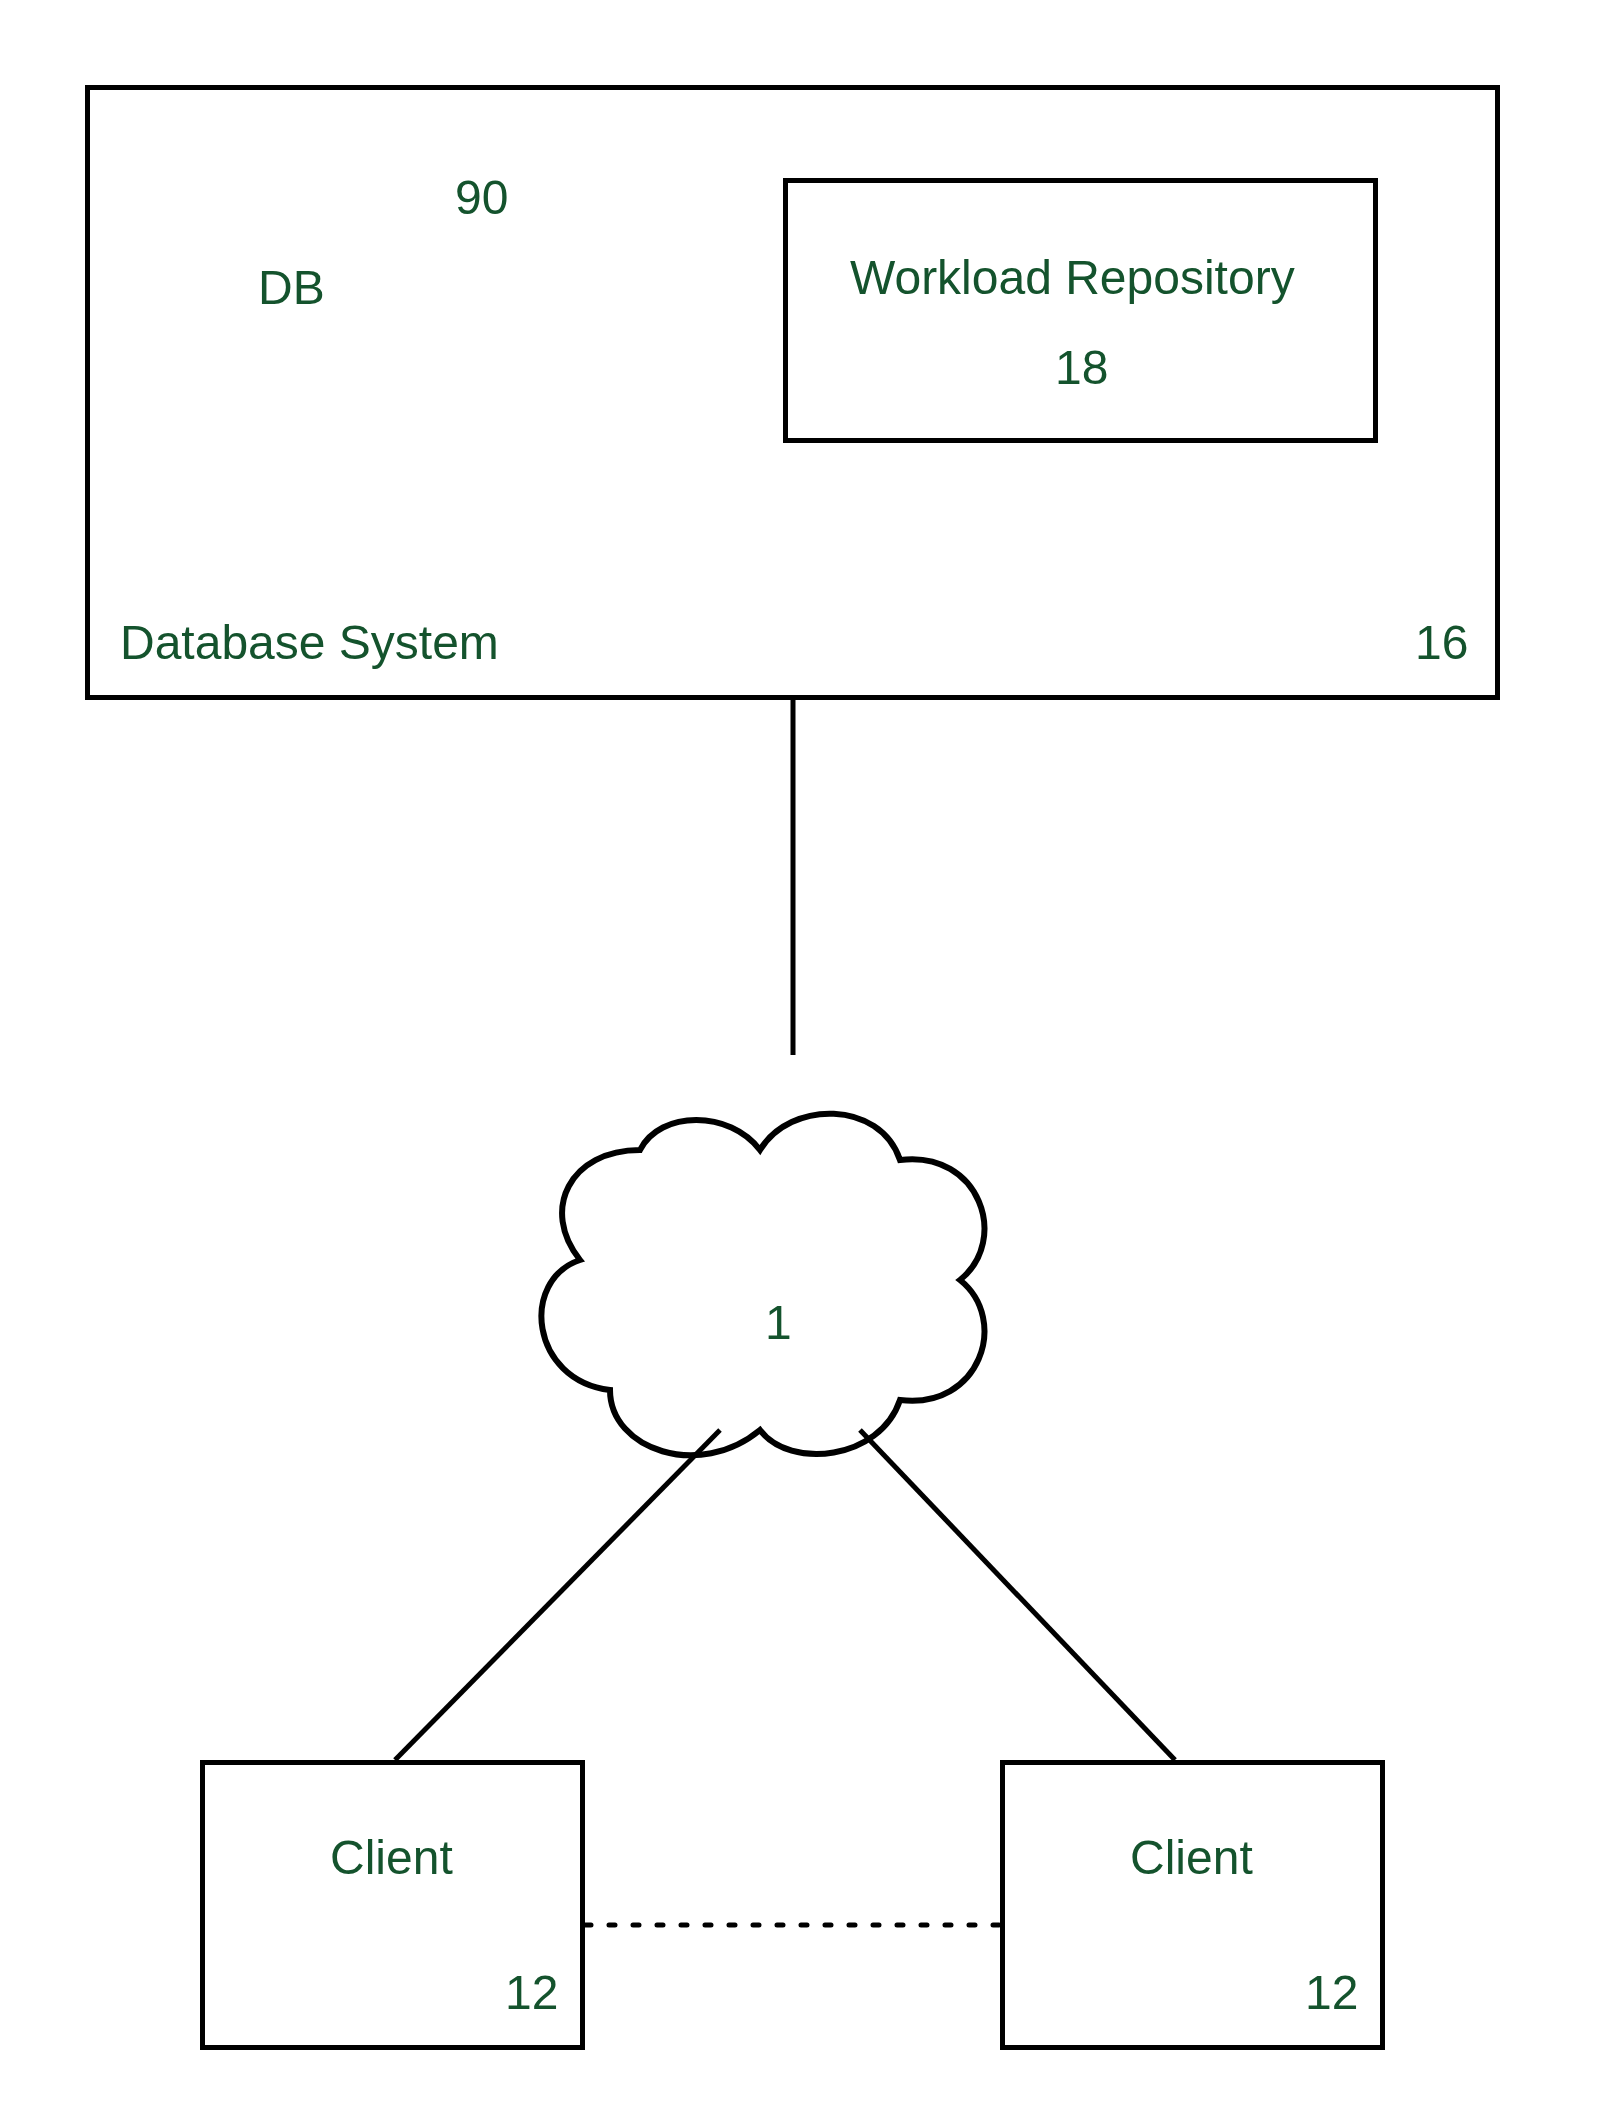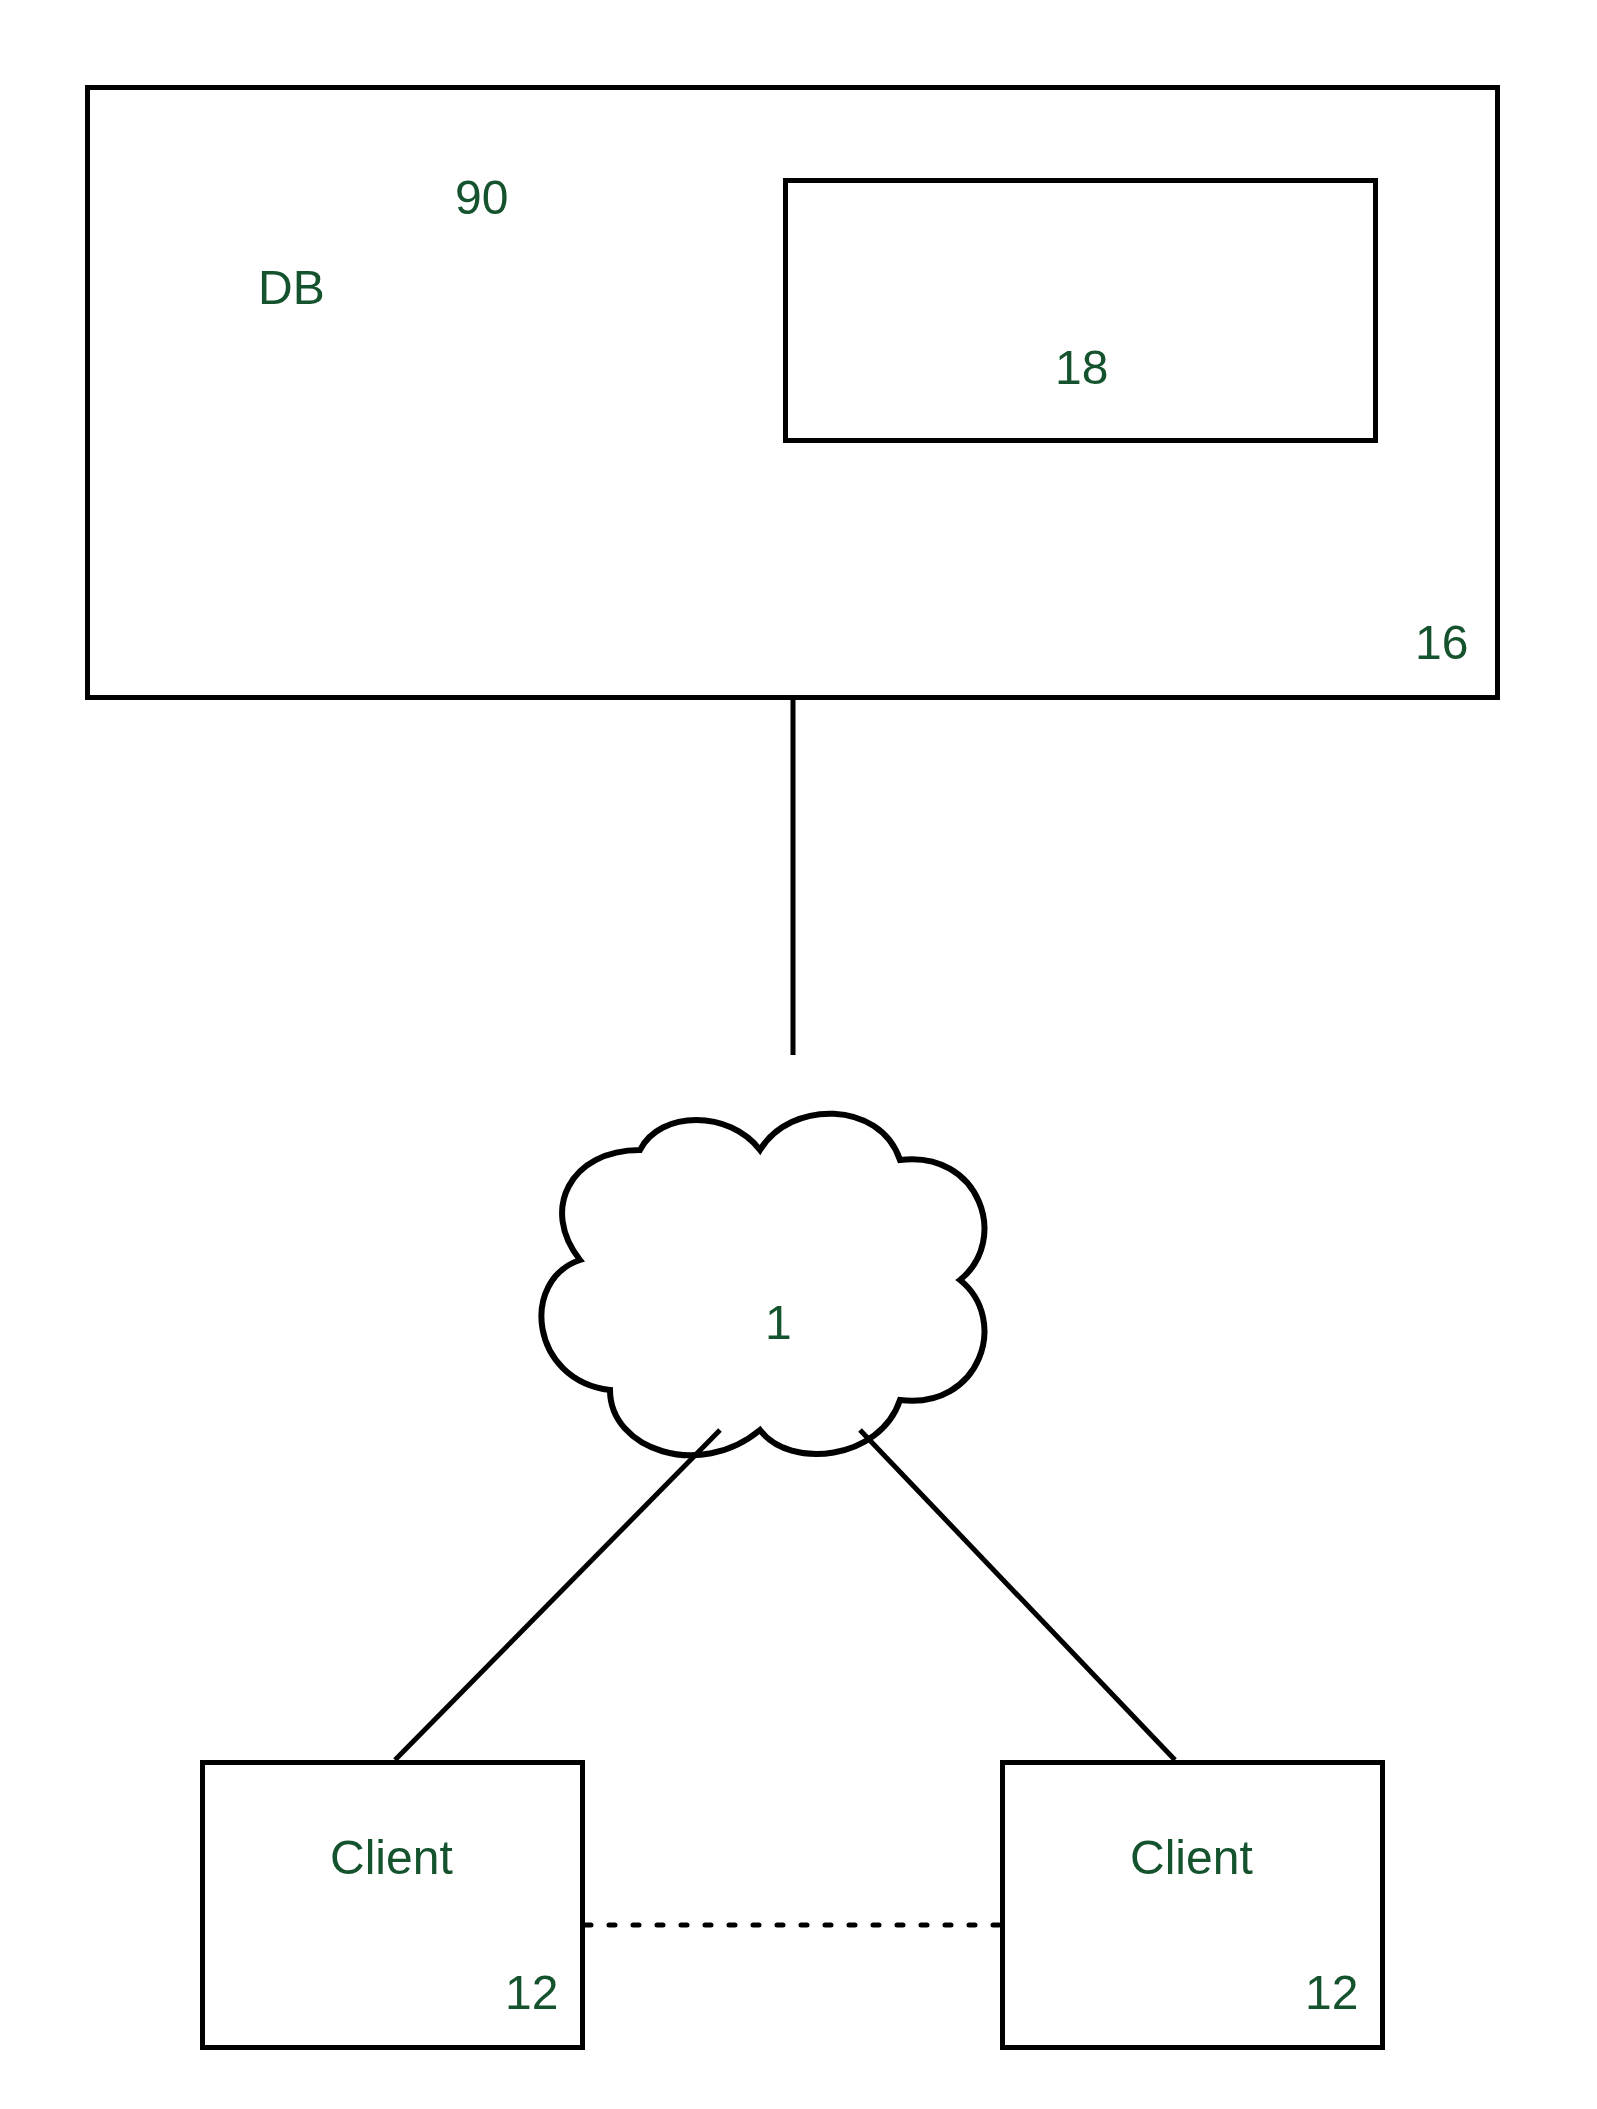--- a/index.html
+++ b/index.html
@@ -79,23 +79,25 @@
   <div class="box" style="left:783px; top:178px; width:595px; height:265px;"></div>
 
   <div class="box" style="left:200px; top:1760px; width:385px; height:290px;"></div>
 
   <div class="box" style="left:1000px; top:1760px; width:385px; height:290px;"></div>
 
   <div class="label" style="left:258px; top:260px;">DB</div>
 
   <div class="label" style="left:455px; top:170px;">90</div>
 
+  <div class="label" style="left:850px; top:250px;">Workload Repository</div>
 
   <div class="label ref-num" style="left:1055px; top:340px;">18</div>
 
+  <div class="label" style="left:120px; top:615px;">Database System</div>
 
   <div class="label ref-num" style="left:1415px; top:615px;">16</div>
 
   <div class="label ref-num" style="left:765px; top:1295px;">1</div>
 
   <div class="label" style="left:330px; top:1830px;">Client</div>
 
   <div class="label ref-num" style="left:505px; top:1965px;">12</div>
 
   <div class="label" style="left:1130px; top:1830px;">Client</div>

